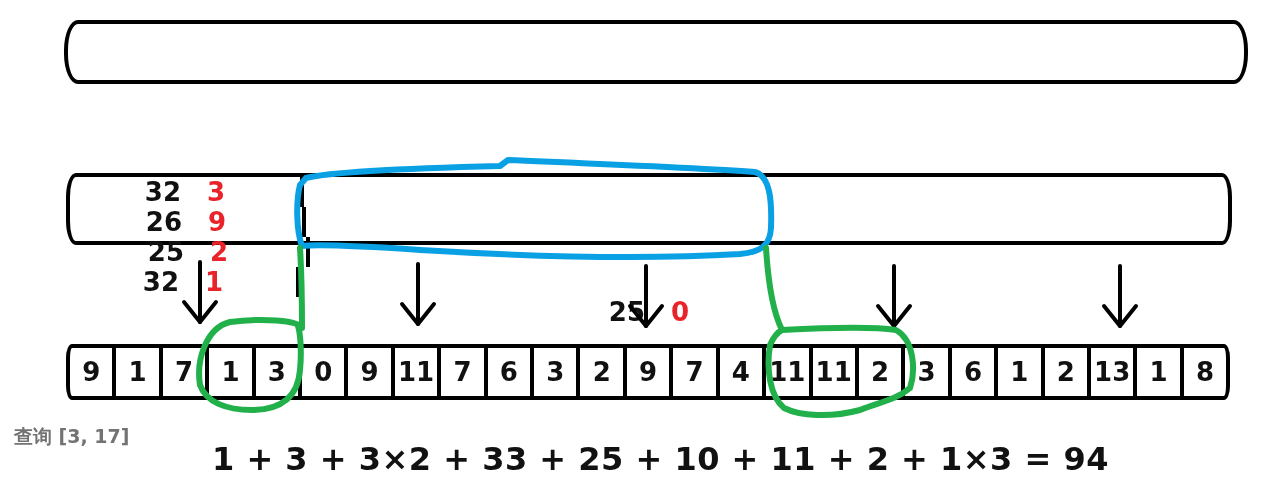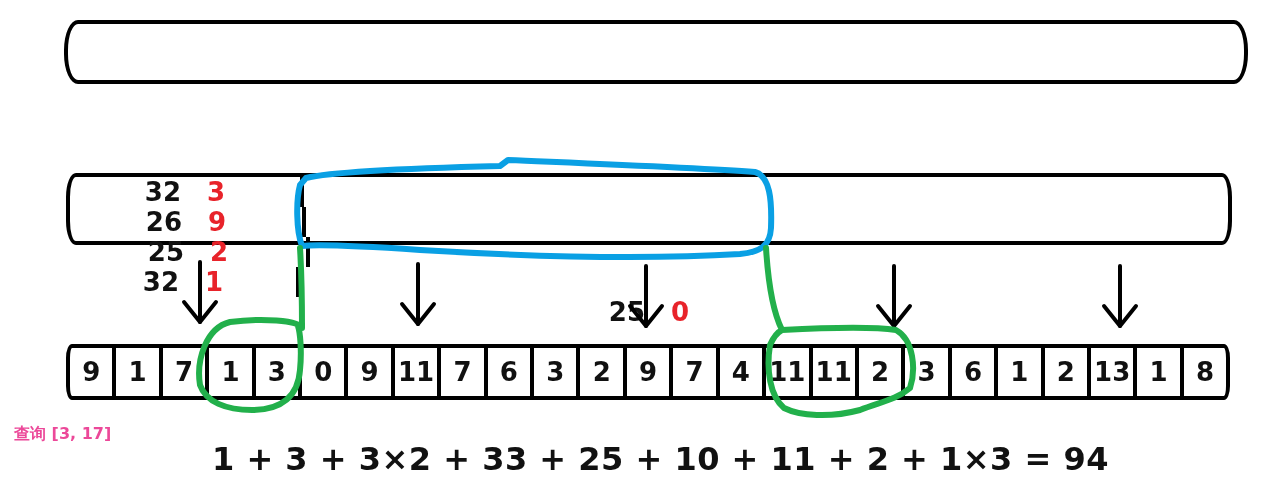--- a/index.html
+++ b/index.html
@@ -16,21 +16,21 @@
            font-weight: bold; font-size: 26px; }
   .block:last-child { border-right: none; }
   .block .sum { color: #111; }
   .block .tag { color: #e8232a; }
   .arr-bar { position: absolute; left: 66px; top: 344px; width: 1164px; height: 56px;
              border: 4px solid #000; border-radius: 6px / 14px; box-sizing: border-box; display: flex; }
   .cell { flex: 1; height: 100%; border-right: 4px solid #000; box-sizing: border-box;
           display: flex; align-items: center; justify-content: center;
           font-weight: bold; font-size: 26px; color: #111; }
   .cell:last-child { border-right: none; }
-  .query-label { position: absolute; left: 14px; top: 424px; font-weight: bold; font-size: 16px; color: #ec4899; }
+  .query-label { position: absolute; left: 14px; top: 424px; font-weight: bold; font-size: 19px; color: #737373; }
   .formula { position: absolute; left: 212px; top: 440px; font-weight: bold; font-size: 32px; color: #111; letter-spacing: 0.5px; }
   svg.overlay { position: absolute; left: 0; top: 0; pointer-events: none; }
 </style>
 </head>
 <body>
 
 <div id="stage">
 
   <div class="top-bar"></div>
 

